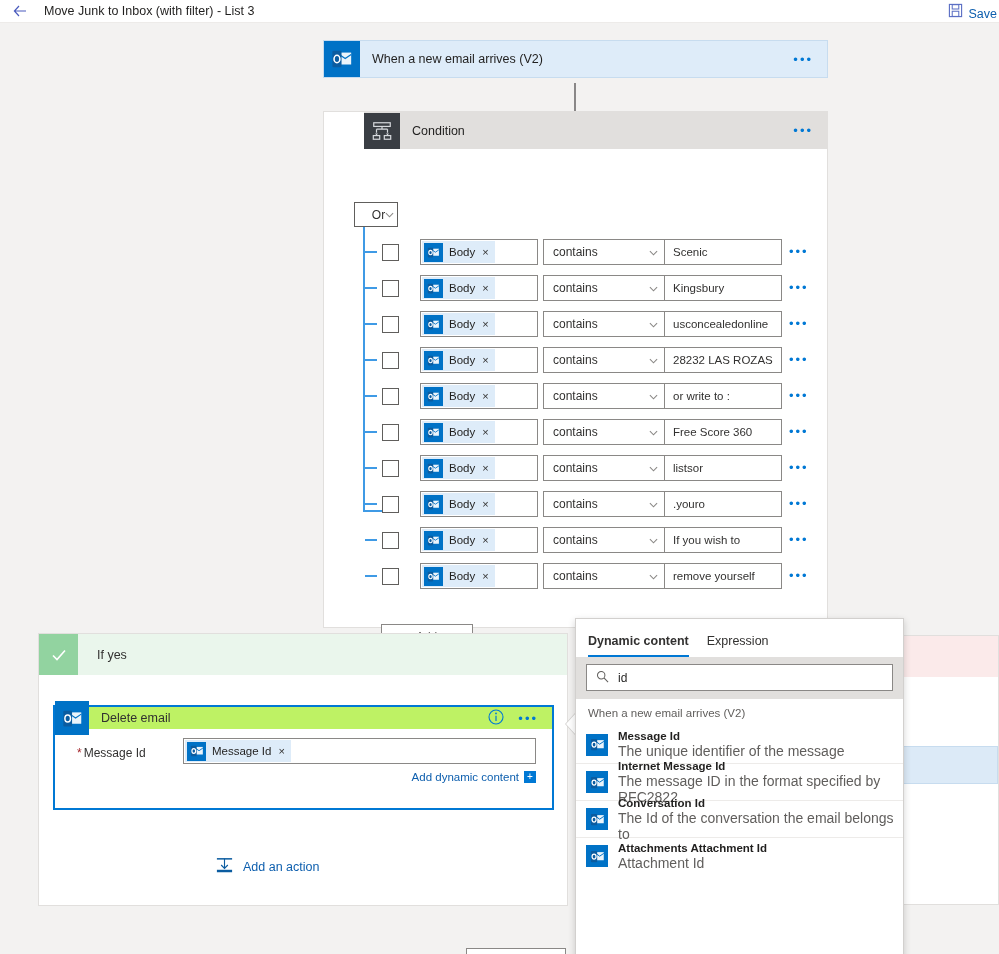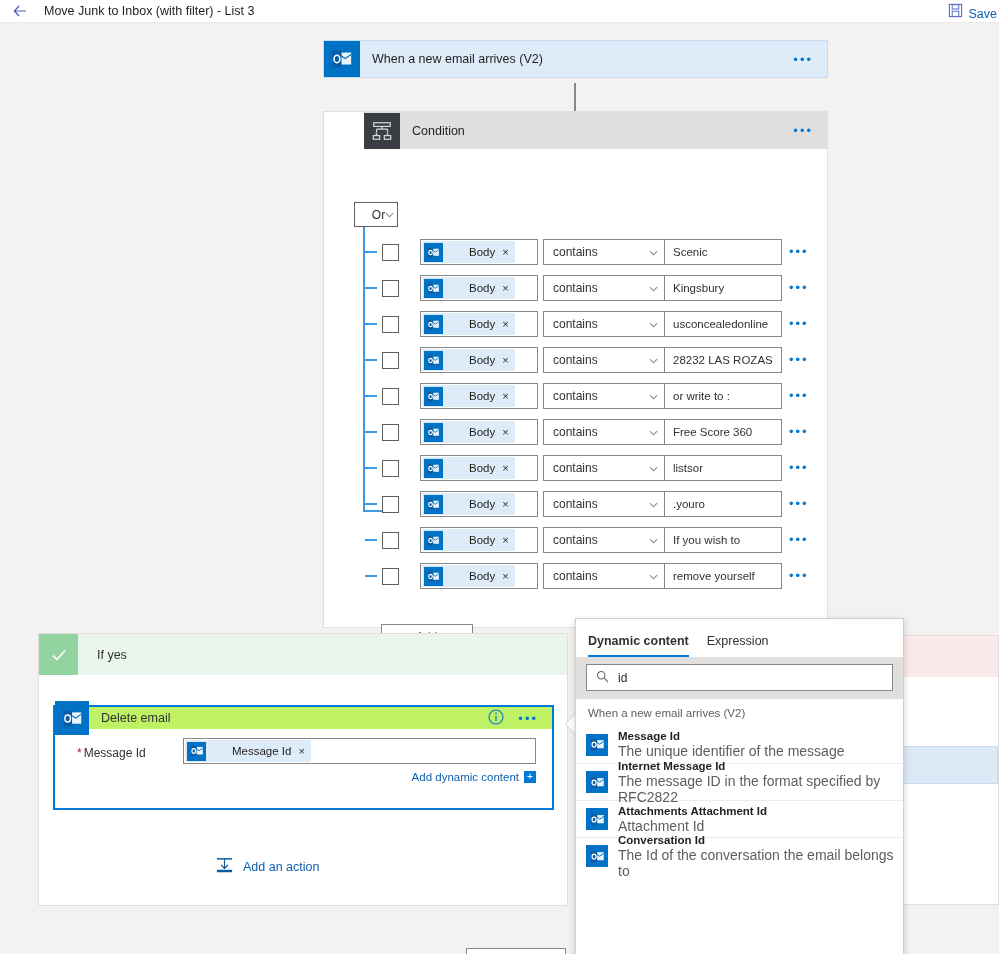--- a/index.html
+++ b/index.html
@@ -117,21 +117,21 @@
     display: flex; align-items: center; top: 5px; cursor: text;
   }
   .token {
     display: flex; align-items: center; height: 22px;
     background: #deecf9; margin: 0 0 0 1px; padding-right: 6px;
   }
   .token-ico {
     width: 19px; height: 19px; margin: 0 6px 0 2px; flex: 0 0 19px;
     display: flex; align-items: center; justify-content: center;
   }
-  .token-text { font-size: 11.5px; color: #201f1e; margin-left: 20px; }
+  .token-text { font-size: 11.5px; color: #201f1e; }
   .token-x { margin-left: 7px; font-size: 11px; color: #323130; cursor: pointer; }
 
   .op-select {
     position: absolute; left: 219px; width: 123px; height: 26px; top: 5px;
     border: 1px solid #8a8886; background: #fff;
     display: flex; align-items: center; justify-content: space-between;
     padding: 0 7px 0 9px; font-size: 12px; cursor: pointer;
   }
   .val-field {
     position: absolute; left: 340px; width: 118px; height: 26px; top: 5px;
@@ -764,35 +764,35 @@
           <div class="dyn-item">
             <span class="dyn-ico" style="background:#0072c6;display:flex;align-items:center;justify-content:center">
               <svg width="15" height="15" viewBox="0 0 24 24">
                 <rect x="9" y="5" width="13" height="13" fill="#fff" opacity=".92"></rect>
                 <path d="M9 7 L15.5 11.5 L22 7" fill="none" stroke="#0072c6" stroke-width="1.6"></path>
                 <rect x="1.5" y="3" width="10" height="18" rx="1.4" fill="#0b5ca0"></rect>
                 <ellipse cx="6.5" cy="12" rx="3.2" ry="4" fill="none" stroke="#fff" stroke-width="2"></ellipse>
               </svg>
             </span>
             <span class="dyn-txt">
-              <span class="dyn-name">Attachments Attachment Id</span>
-              <span class="dyn-desc">Attachment Id</span>
+              <span class="dyn-name">Conversation Id</span>
+              <span class="dyn-desc">The Id of the conversation the email belongs to</span>
             </span>
           </div>
           <div class="dyn-item">
             <span class="dyn-ico" style="background:#0072c6;display:flex;align-items:center;justify-content:center">
               <svg width="15" height="15" viewBox="0 0 24 24">
                 <rect x="9" y="5" width="13" height="13" fill="#fff" opacity=".92"></rect>
                 <path d="M9 7 L15.5 11.5 L22 7" fill="none" stroke="#0072c6" stroke-width="1.6"></path>
                 <rect x="1.5" y="3" width="10" height="18" rx="1.4" fill="#0b5ca0"></rect>
                 <ellipse cx="6.5" cy="12" rx="3.2" ry="4" fill="none" stroke="#fff" stroke-width="2"></ellipse>
               </svg>
             </span>
             <span class="dyn-txt">
-              <span class="dyn-name">Conversation Id</span>
-              <span class="dyn-desc">The Id of the conversation the email belongs to</span>
+              <span class="dyn-name">Attachments Attachment Id</span>
+              <span class="dyn-desc">Attachment Id</span>
             </span>
           </div>
         </div>
     </div>
 
   </div>
 </div>
 
 </body></html>

